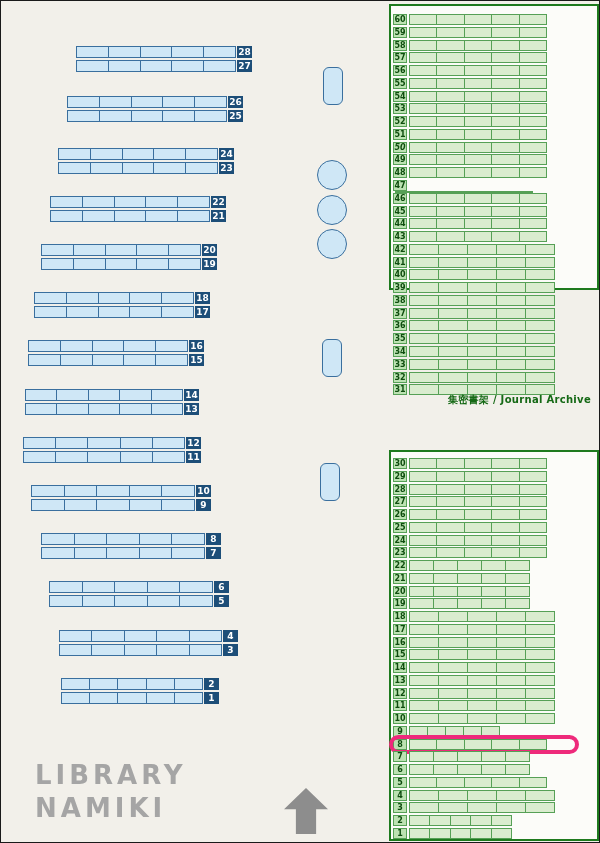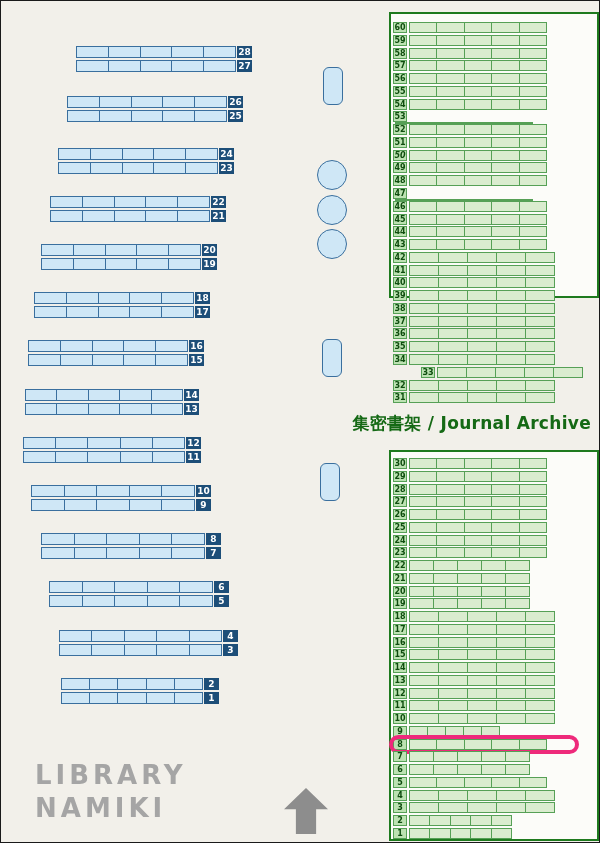--- a/index.html
+++ b/index.html
@@ -40,21 +40,21 @@
     background:var(--shelf-fill,#cfe7f6);
     border:1.5px solid var(--shelf-border,#3a6f9e);
   }
 
   
   .panel {
     position:absolute; left:388px; width:210px;
     background:var(--panel-bg,#fcfcf9);
     border:2px solid var(--archive-border,#1e7a1e);
   }
-  .panel-top { top:11px; height:286px;padding-left:18px; }
+  .panel-top { top:3px; height:286px;padding-left:18px; }
   .panel-bottom { top:449px; height:391px; }
 
   .arow { position:absolute; left:2px; height:11px; display:flex; }
   .arow .num {
     width:14px; height:11px;
     background:var(--archive-num-bg,#bce2b2);
     border:1px solid var(--archive-bar-border,#56a056);
     color:var(--archive-text,#0f4d0f);
     font-size:8px; font-weight:bold;
     display:flex; align-items:center; justify-content:center;
@@ -67,22 +67,22 @@
   .arow .bar .cell { flex:1; border-right:1px solid var(--archive-bar-border,#56a056); }
   .arow .bar .cell:last-child { border-right:none; }
 
   .hl {
     position:absolute; left:-4px; top:-4px; width:190px; height:19px;
     border:4px solid var(--highlight-pink,#ee2a7b);
     border-radius:11px; pointer-events:none;
   }
 
   .archive-label {
-    position:absolute; top:411px; left:0; right:8px;
-    text-align:right; font-size:17px; font-weight:bold;
+    position:absolute; top:392px; left:0; right:8px;
+    text-align:right; font-size:10px; font-weight:bold;
     color:var(--label-green,#156915); letter-spacing:0.3px;
   }
 
   
   .branding {
     position:absolute; left:34px; top:758px;
     font-size:26px; font-weight:bold; letter-spacing:4px;
     line-height:33px; color:var(--title-gray,#a5a5a5);
   }
   .entrance {
@@ -427,21 +427,21 @@
       <div class="arow" style="top: 84.62px; text-align: right;">
         <div class="num">54</div>
         <div class="bar" style="width: 138px;">
           <div class="cell"></div>
           <div class="cell"></div>
           <div class="cell"></div>
           <div class="cell"></div>
           <div class="cell"></div>
         </div>
       </div>
-      <div class="arow" style="top: 97.39px; flex-direction: column;">
+      <div class="arow" style="top: 97.39px;">
         <div class="num">53</div>
         <div class="bar" style="width: 138px;">
           <div class="cell"></div>
           <div class="cell"></div>
           <div class="cell"></div>
           <div class="cell"></div>
           <div class="cell"></div>
         </div>
       </div>
       <div class="arow" style="top: 110.16px;">
@@ -627,21 +627,21 @@
       <div class="arow" style="top: 340.02px;">
         <div class="num">34</div>
         <div class="bar" style="width: 146px;">
           <div class="cell"></div>
           <div class="cell"></div>
           <div class="cell"></div>
           <div class="cell"></div>
           <div class="cell"></div>
         </div>
       </div>
-      <div class="arow" style="top: 352.79px; margin-left: 28px;">
+      <div class="arow" style="top: 352.79px;">
         <div class="num">33</div>
         <div class="bar" style="width: 146px;">
           <div class="cell"></div>
           <div class="cell"></div>
           <div class="cell"></div>
           <div class="cell"></div>
           <div class="cell"></div>
         </div>
       </div>
       <div class="arow" style="top: 365.56px;">

